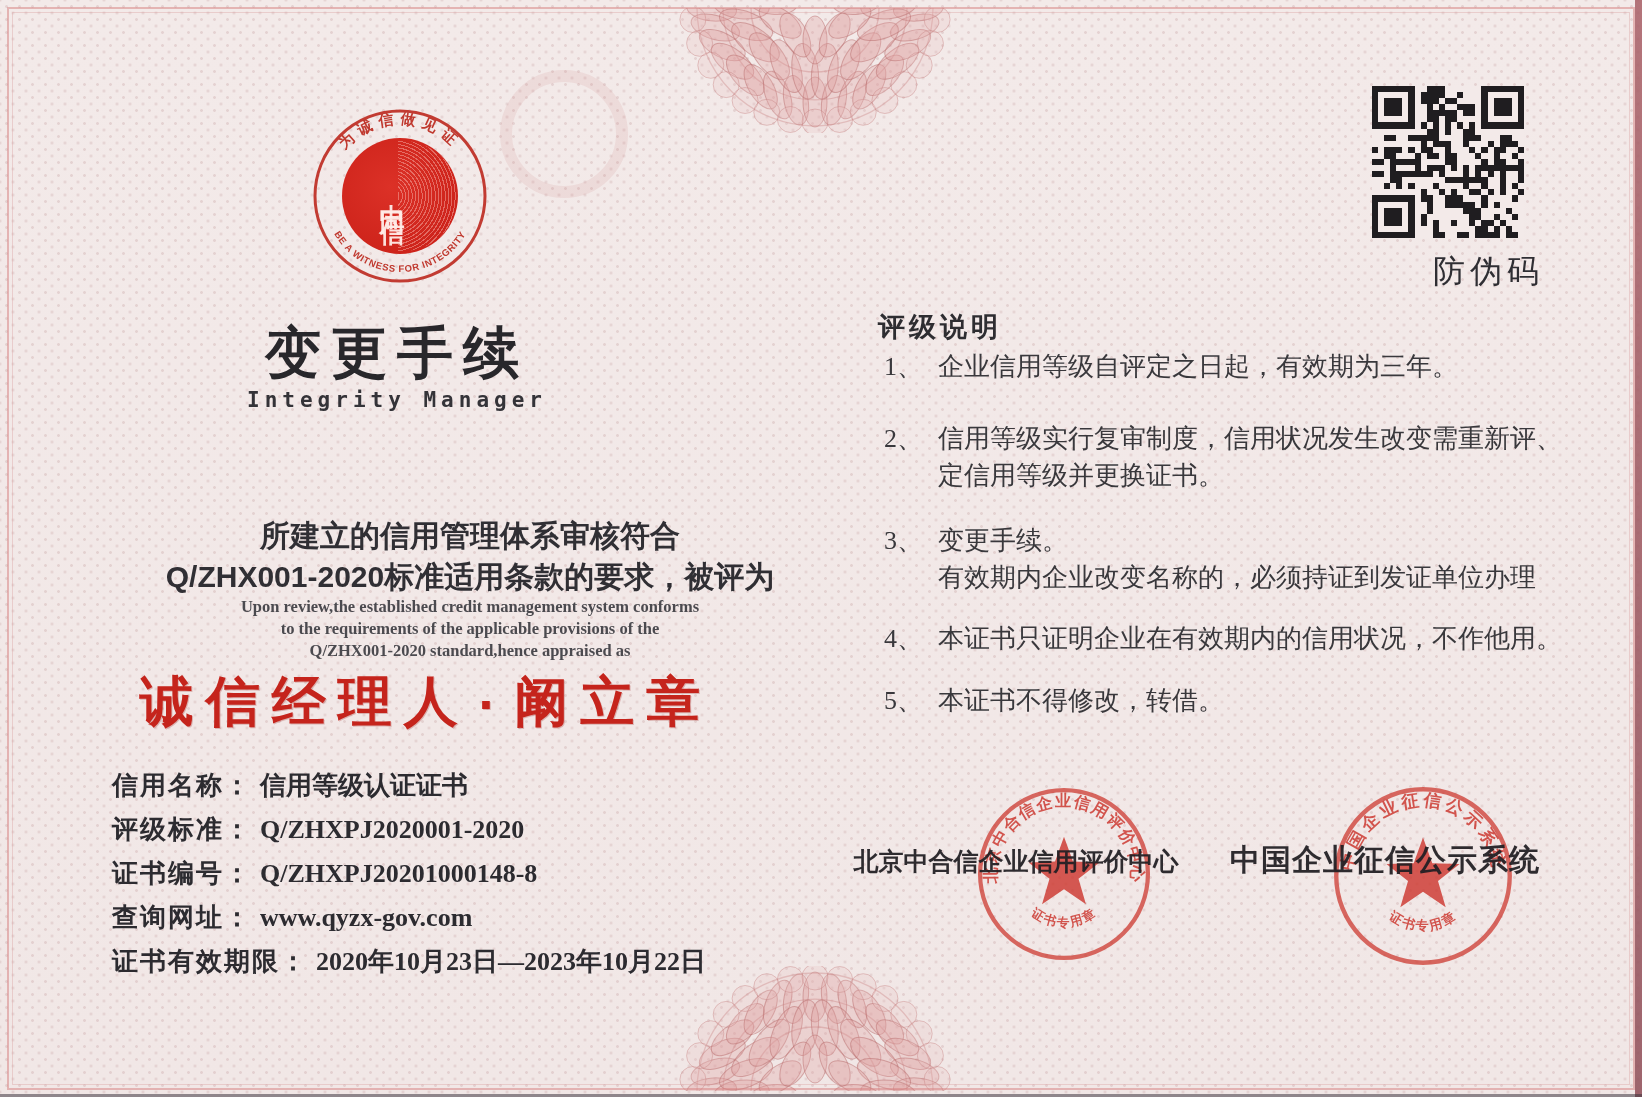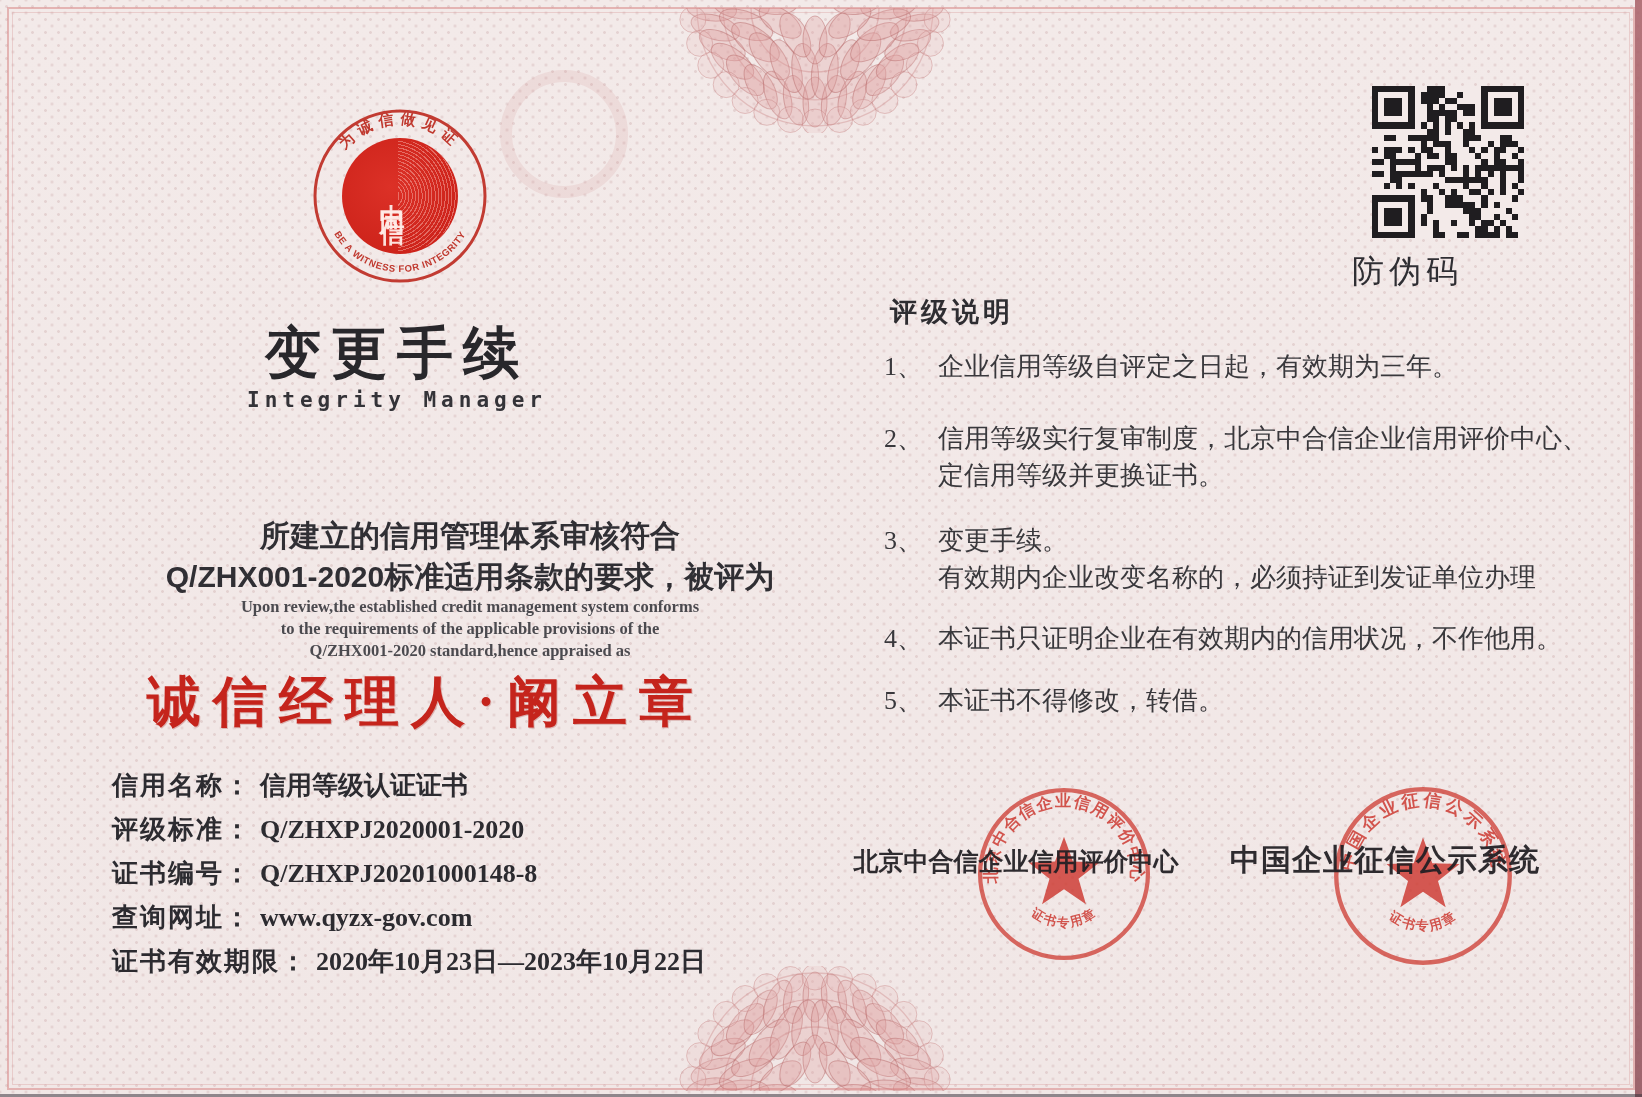--- a/index.html
+++ b/index.html
@@ -44,34 +44,34 @@
     font-family:"DejaVu Sans Mono","Liberation Mono",monospace;font-weight:bold;
     font-size:21px;letter-spacing:5px;color:#343338;}
   .company{position:absolute;left:42px;top:440px;font-size:47px;font-weight:bold;letter-spacing:7px;color:#28272b;}
   .stmt{position:absolute;left:60px;width:820px;text-align:center;font-weight:bold;font-size:30px;color:#302f34;}
   .stmt1{top:516px;}
   .stmt2{top:557px;}
   .stmt-en{position:absolute;left:60px;width:820px;top:596px;text-align:center;
     font-family:"Liberation Serif","DejaVu Serif",serif;font-weight:bold;
     font-size:16.5px;line-height:22px;color:#4b4a4f;}
   .award{position:absolute;left:26px;width:800px;top:666px;text-align:center;
-    font-family:Liberation Serif, serif;
+    font-family:Liberation Mono, monospace;
     font-size:54px;font-weight:bold;letter-spacing:12px;color:#c5241c;text-shadow:1px 1px 0 rgba(150,20,15,.25);}
 
   .fields{position:absolute;left:112px;top:768px;display:flex;flex-direction:column;gap:9px;
     font-family:"Liberation Serif","DejaVu Serif",serif;font-size:26px;font-weight:bold;color:#2c2b30;}
   .field-row{white-space:nowrap;}
   .field-row .lab{letter-spacing:2px;margin-right:8px;text-align:center;}
 
   .qr{position:absolute;left:1372px;top:86px;width:152px;height:152px;}
-  .antifake{position:absolute;left:1352px;top:250px;width:192px;text-align:left;
+  .antifake{position:absolute;left:1352px;top:250px;width:192px;text-align:right;
     font-size:32px;letter-spacing:5px;color:#2f2e33;}
 
-  .notes-heading{position:absolute;left:878px;top:294px;font-size:27px;font-weight:bold;letter-spacing:4px;
-    font-family:"Liberation Serif","DejaVu Serif",serif;color:#2e2d31;margin-left:12px;}
+  .notes-heading{position:absolute;left:878px;top:309px;font-size:27px;font-weight:bold;letter-spacing:4px;
+    font-family:"Liberation Serif","DejaVu Serif",serif;color:#2e2d31;}
   .note{position:absolute;left:884px;width:724px;display:flex;font-size:26px;line-height:37px;
     font-family:"Liberation Serif","DejaVu Serif",serif;color:#39383c;}
   .note .num{width:54px;flex:none;}
   .note .ntext span{display:block;}
   .n1{top:348px;}.n2{top:420px;}.n3{top:522px;}.n4{top:620px;}.n5{top:682px;}
 
   .stamp{position:absolute;opacity:.92;}
   .stamp1{left:975px;top:785px;width:178px;height:178px;}
   .stamp2{left:1331px;top:784px;width:184px;height:184px;}
   .org{position:absolute;text-align:center;font-weight:bold;color:rgba(33,31,35,.94);white-space:nowrap;z-index:5;}
@@ -460,21 +460,21 @@
   <div class="note n1">
     <span class="num">1、</span>
     <span class="ntext">
         <span>企业信用等级自评定之日起，有效期为三年。</span>
         <span></span>
       </span>
   </div>
   <div class="note n2">
     <span class="num">2、</span>
     <span class="ntext">
-        <span>信用等级实行复审制度，北京中合信企业信用评价中心、</span>
+        <span>信用等级实行复审制度，信用状况发生改变需重新评、</span>
         <span>定信用等级并更换证书。</span>
       </span>
   </div>
   <div class="note n3">
     <span class="num">3、</span>
     <span class="ntext">
         <span>变更手续。</span>
         <span>有效期内企业改变名称的，必须持证到发证单位办理</span>
       </span>
   </div>

